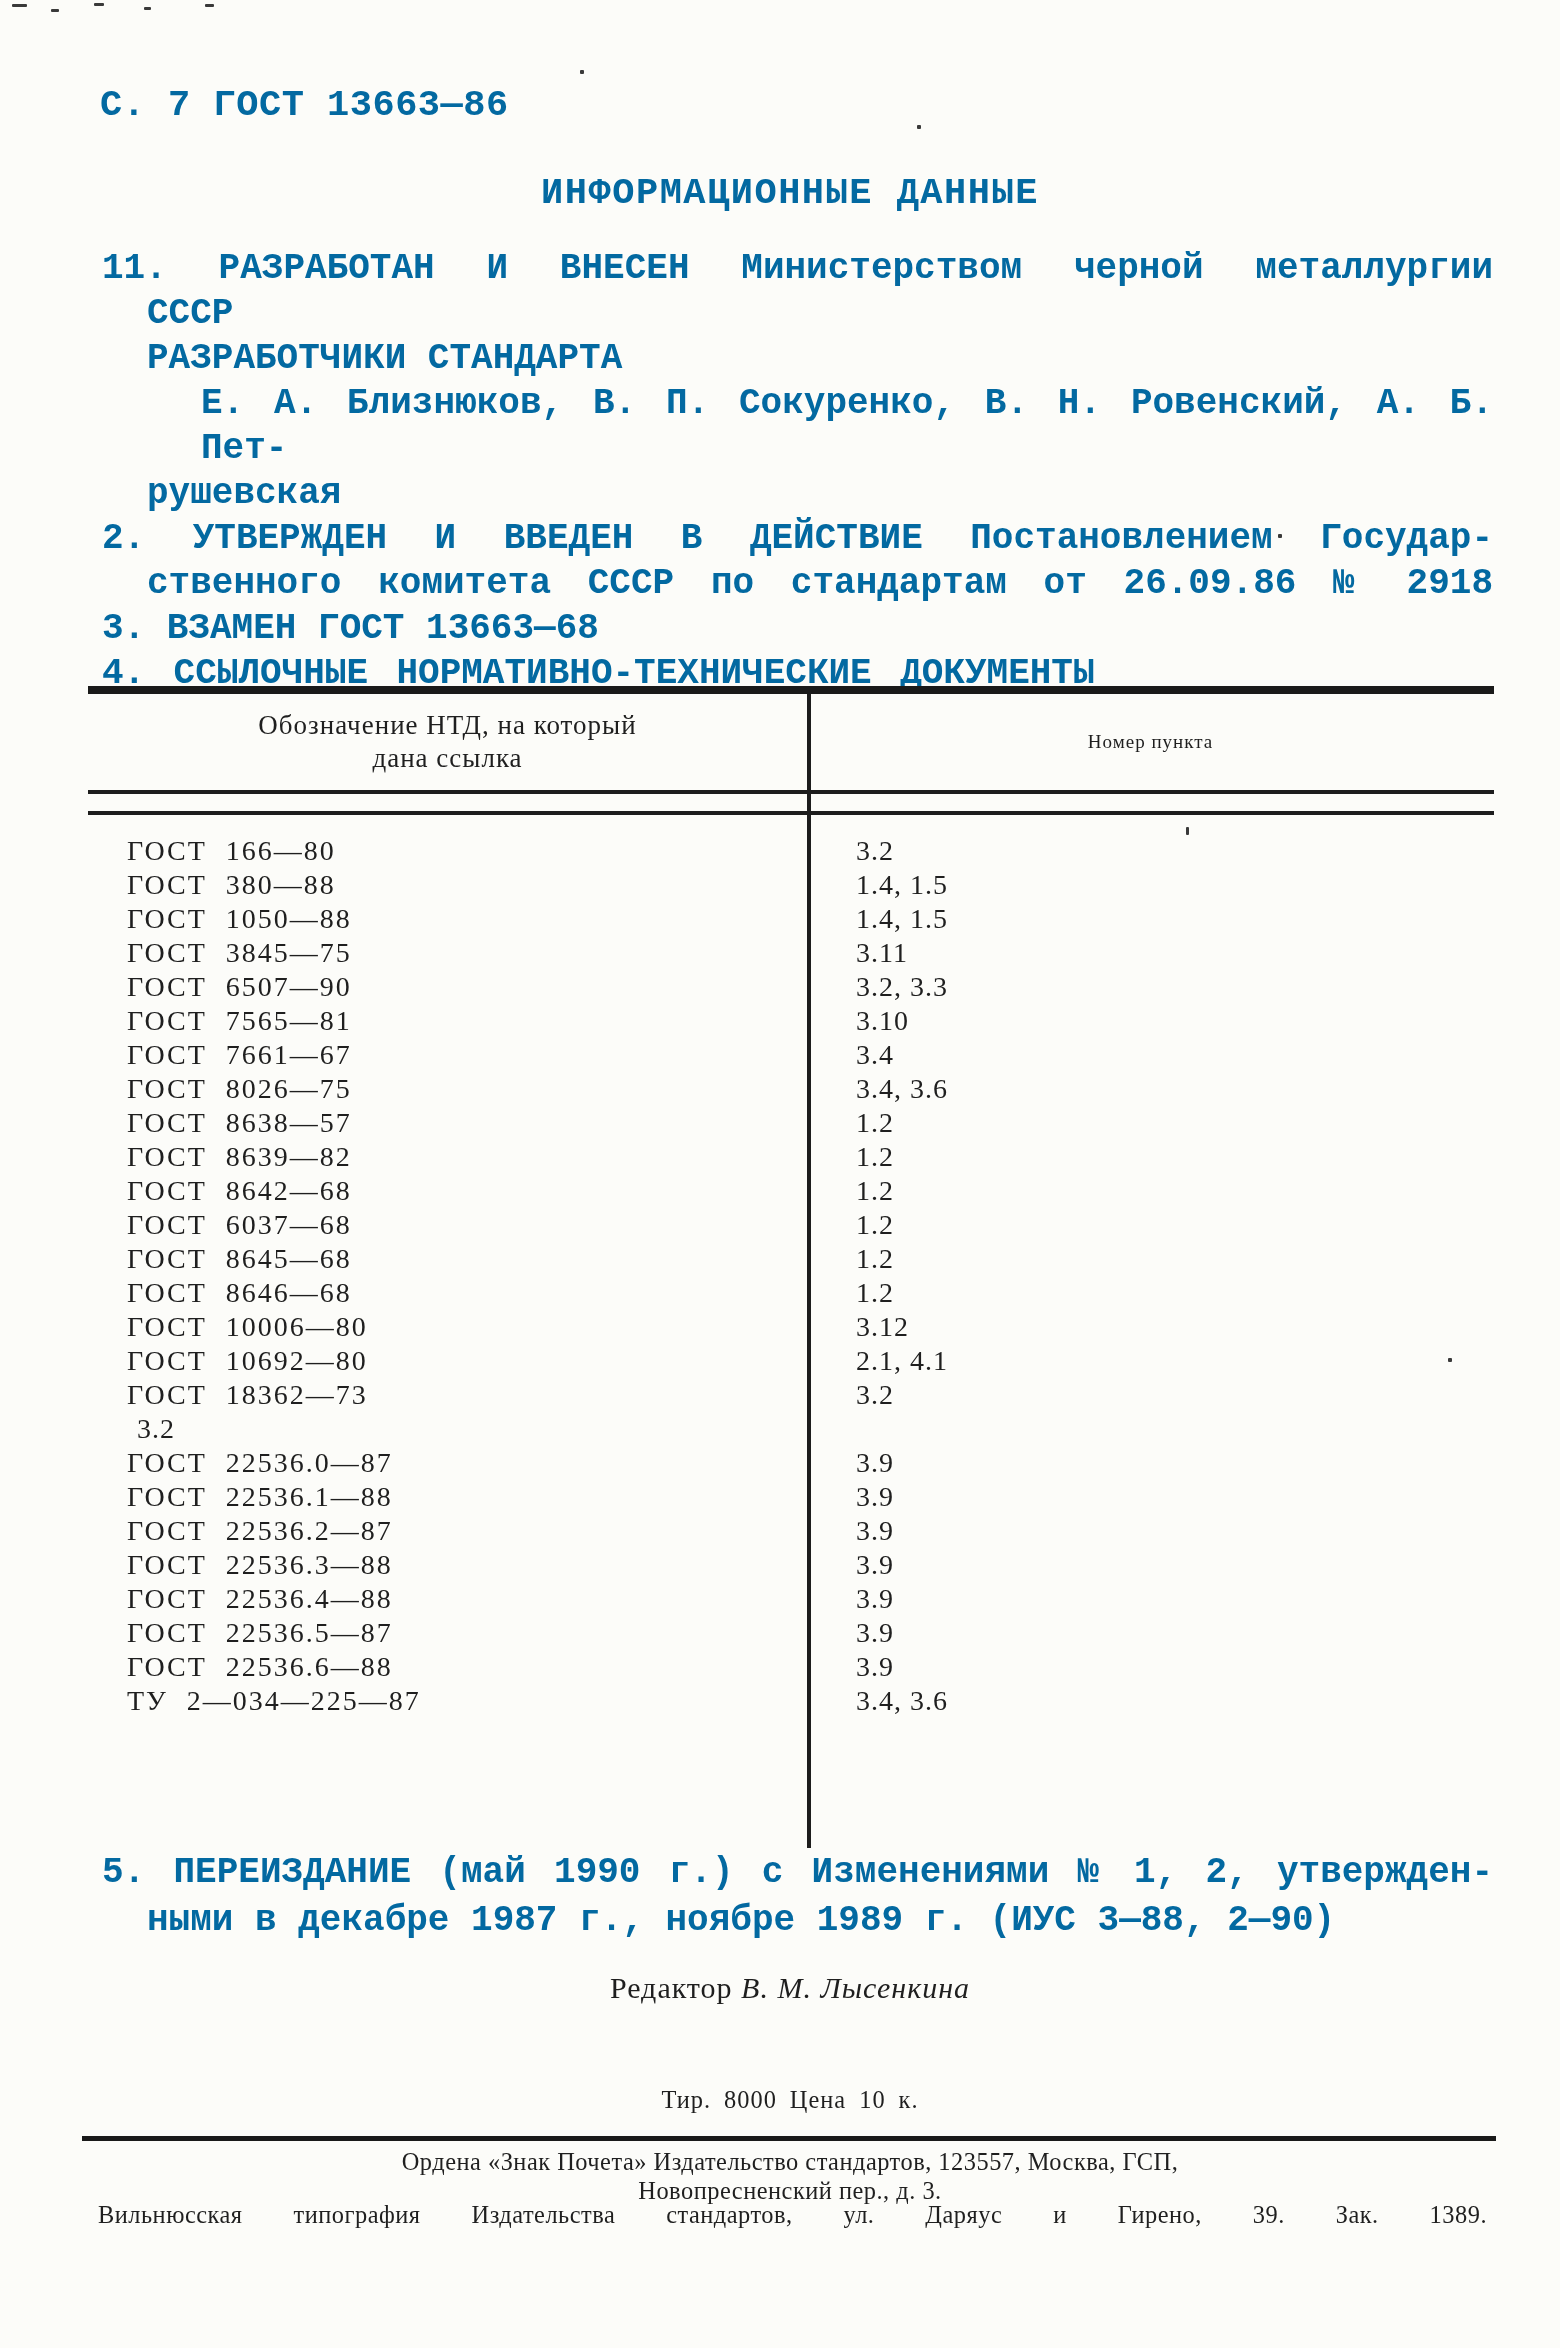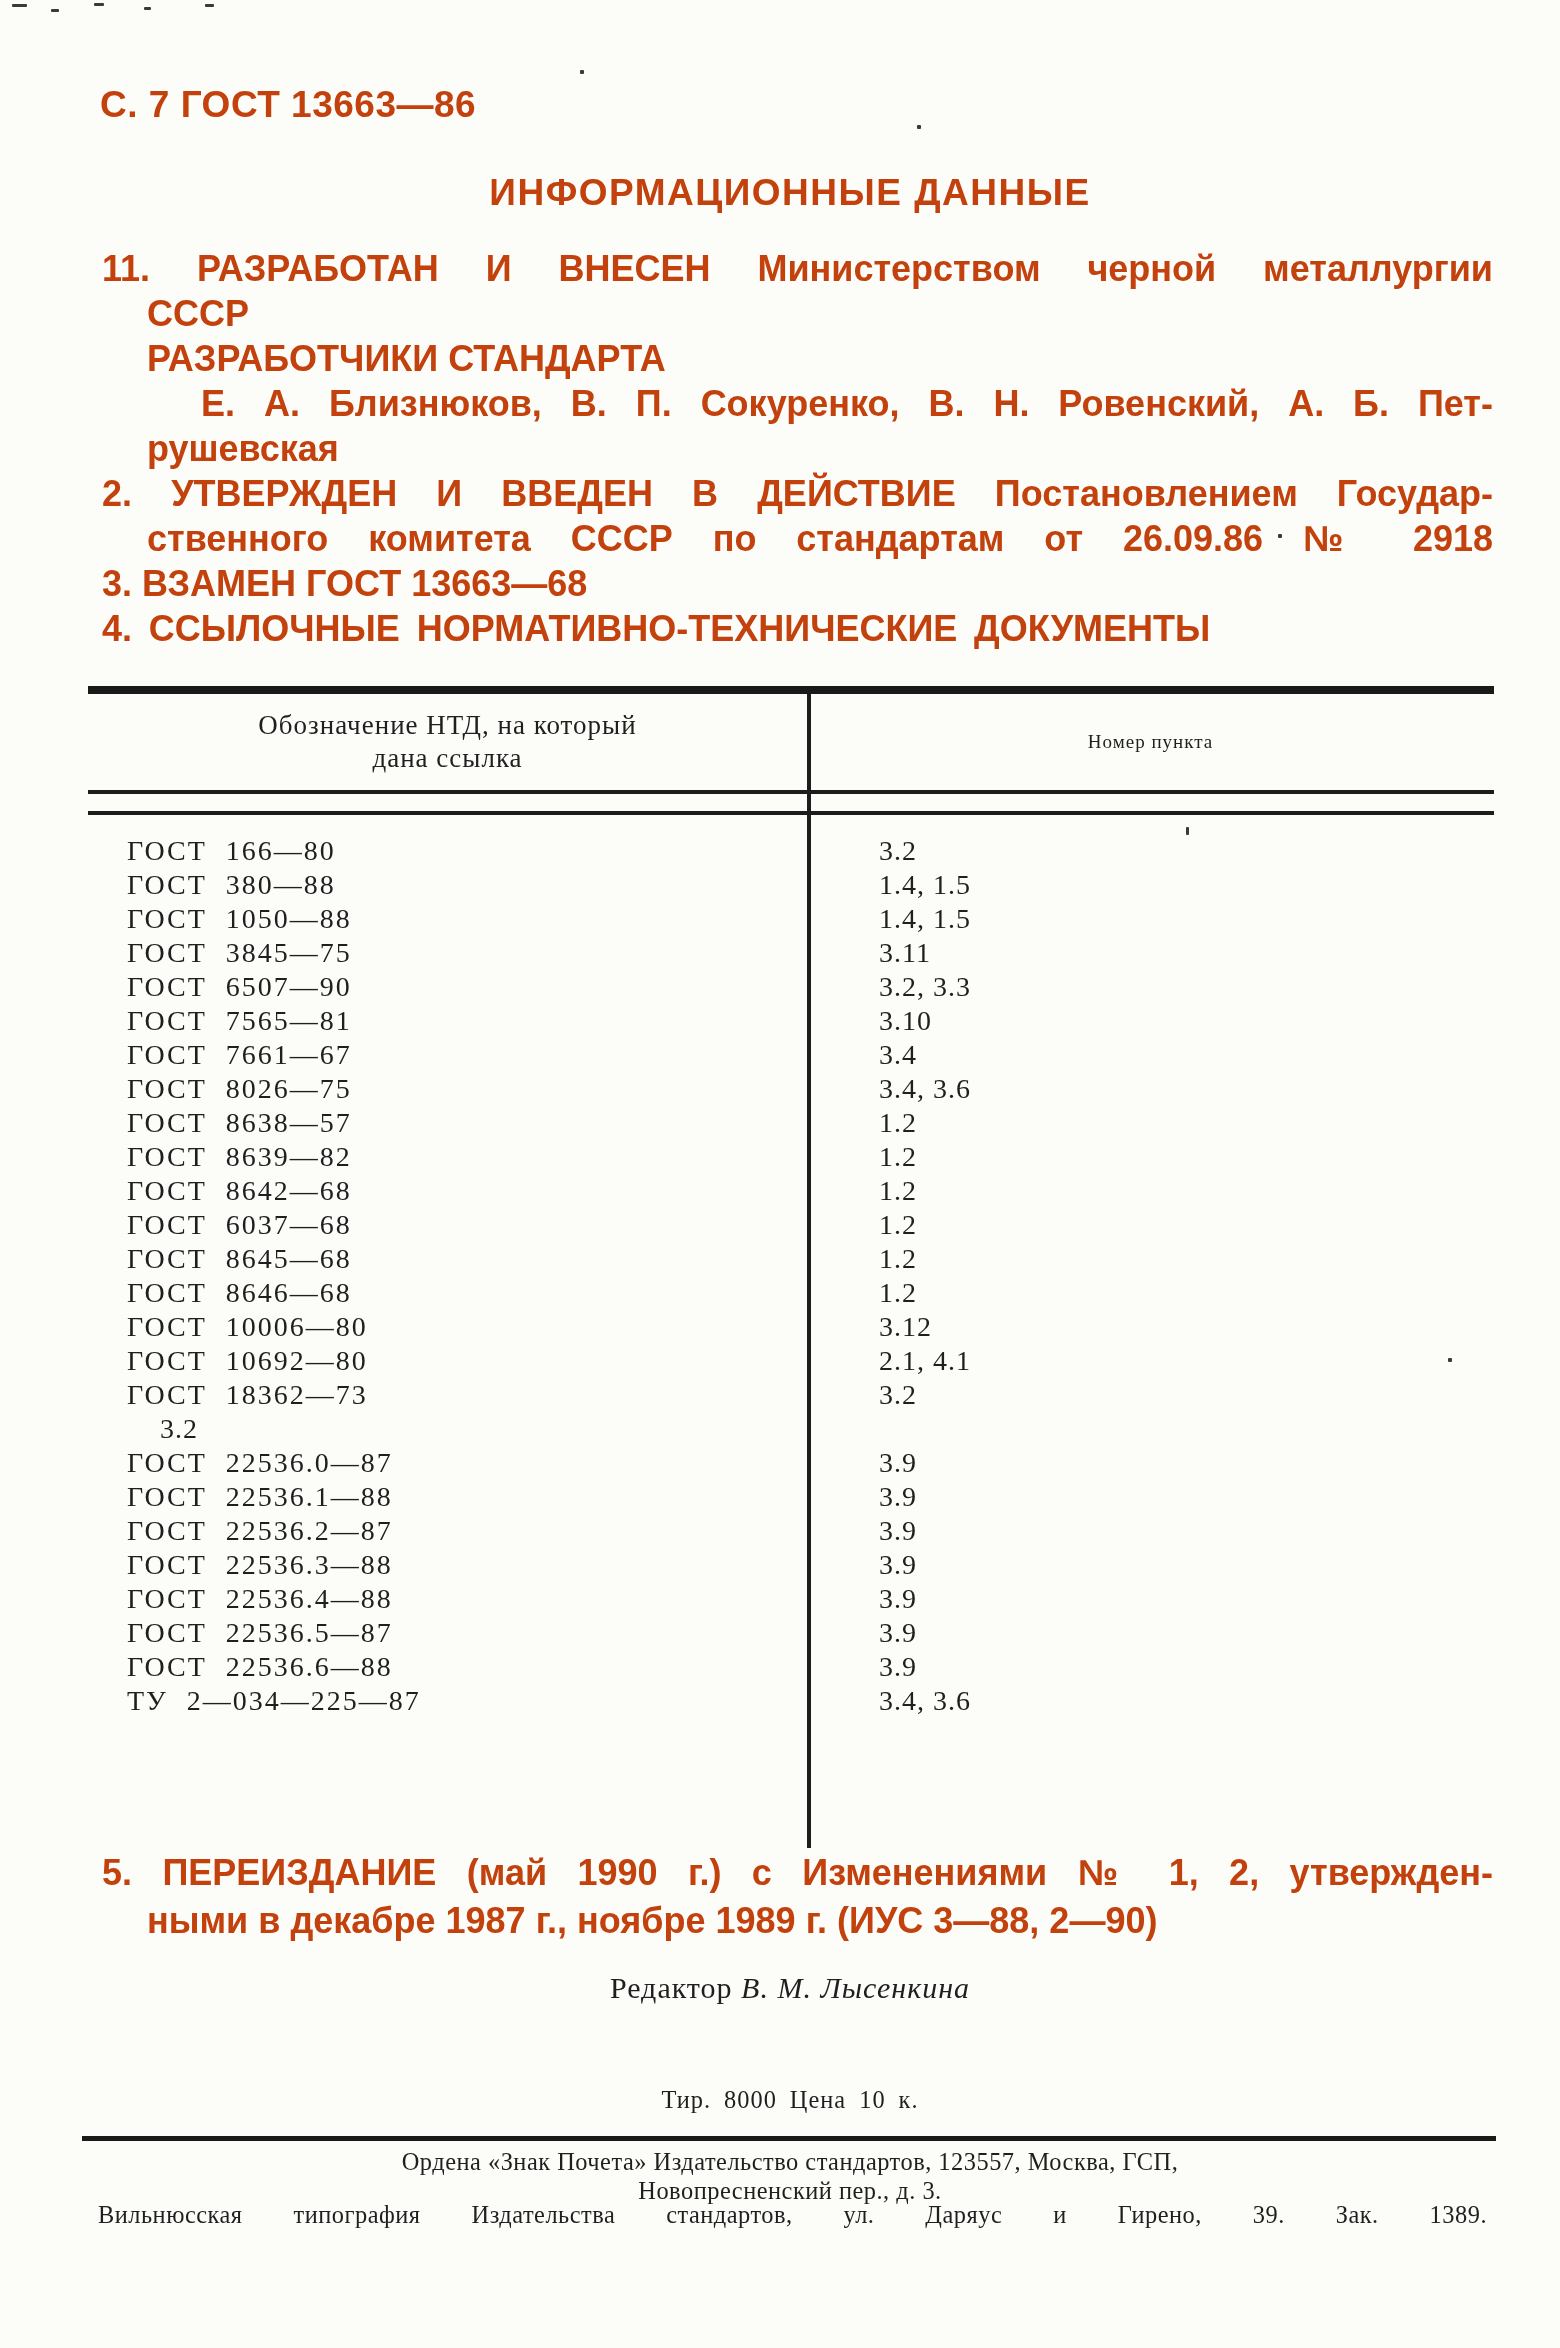--- a/index.html
+++ b/index.html
@@ -8,23 +8,23 @@
     width: 1560px;
     height: 2348px;
     margin: 0 auto;
     background: #fcfcf9;
     color: #1f1f1f;
     font-family: "Liberation Serif", serif;
     overflow: hidden;
   }
   .abs { position: absolute; }
   .b {
-    font-family: Liberation Sans, sans-serif;
+    font-family: Liberation Mono, monospace;
     font-weight: 700;
-    color: #c2410c;
+    color: #0369a1;
   }
   
   .header-label { left: 100px; top: 84px; font-size: 37px; letter-spacing: 0.5px; }
   .doc-title { left: 88px; top: 172px; width: 1404px; text-align: center; font-size: 37px; letter-spacing: 1.5px; }
   
   .info-list { left: 102px; top: 246px; width: 1391px; font-size: 36px; line-height: 45px; }
   .ln { min-height: 45px; white-space: nowrap; }
   .ind1 { margin-left: 45px; }
   .ind2 { margin-left: 99px; }
   .just { white-space: normal; text-align: justify; text-align-last: justify; }
@@ -35,21 +35,21 @@
   .thead { position: absolute; left: 0; top: 7.8px; width: 100%; height: 97px; display: flex; }
   .th1 { width: 719px; display: flex; flex-direction: column; justify-content: center; align-items: center;
          font-size: 27px; line-height: 33px; letter-spacing: 1px; }
   .th2 { flex: 1; display: flex; justify-content: center; align-items: center; font-size: 19px; letter-spacing: 1px; }
   .hrule1 { position: absolute; left: 0; top: 104px; width: 100%; height: 3.9px; background: #1d1d1d; }
   .hrule2 { position: absolute; left: 0; top: 125px; width: 100%; height: 3.9px; background: #1d1d1d; }
   .vdiv  { position: absolute; left: 719px; top: 7.8px; width: 3.9px; height: 1154px; background: #1d1d1d; }
   .tbody { position: absolute; left: 0; top: 148px; width: 100%; }
   .trow { display: flex; height: 34px; line-height: 34px; font-size: 28px; }
   .tcell-ref { width: 719px; padding-left: 39px; box-sizing: border-box; letter-spacing: 2px; word-spacing: 9.8px; }
-  .tcell-pts { padding-left: 49px; letter-spacing: 1px; margin-left: 23px; }
+  .tcell-pts { padding-left: 49px; letter-spacing: 1px; }
   
   .item5 { left: 102px; top: 1849px; width: 1391px; font-size: 36px; line-height: 48px; }
   
   .editor { left: 88px; top: 1971px; width: 1404px; text-align: center; font-size: 30px; letter-spacing: 1px; }
   .editor .name { font-style: italic; }
   .imprint1 { left: 86px; top: 2054px; width: 1408px; font-size: 24.4px; text-align: justify; text-align-last: justify; letter-spacing: 0.5px; }
   .imprint2 { left: 88px; top: 2086px; width: 1404px; text-align: center; font-size: 24.4px; letter-spacing: 1px; word-spacing: 5.9px; }
   .bottom-rule { left: 82px; top: 2136px; width: 1414px; height: 4.9px; background: #1a1a1a; }
   .pub1 { left: 88px; top: 2148px; width: 1404px; text-align: center; font-size: 24.4px; letter-spacing: 0.5px; }
   .pub2 { left: 88px; top: 2177px; width: 1404px; text-align: center; font-size: 24.4px; letter-spacing: 0.5px; }

